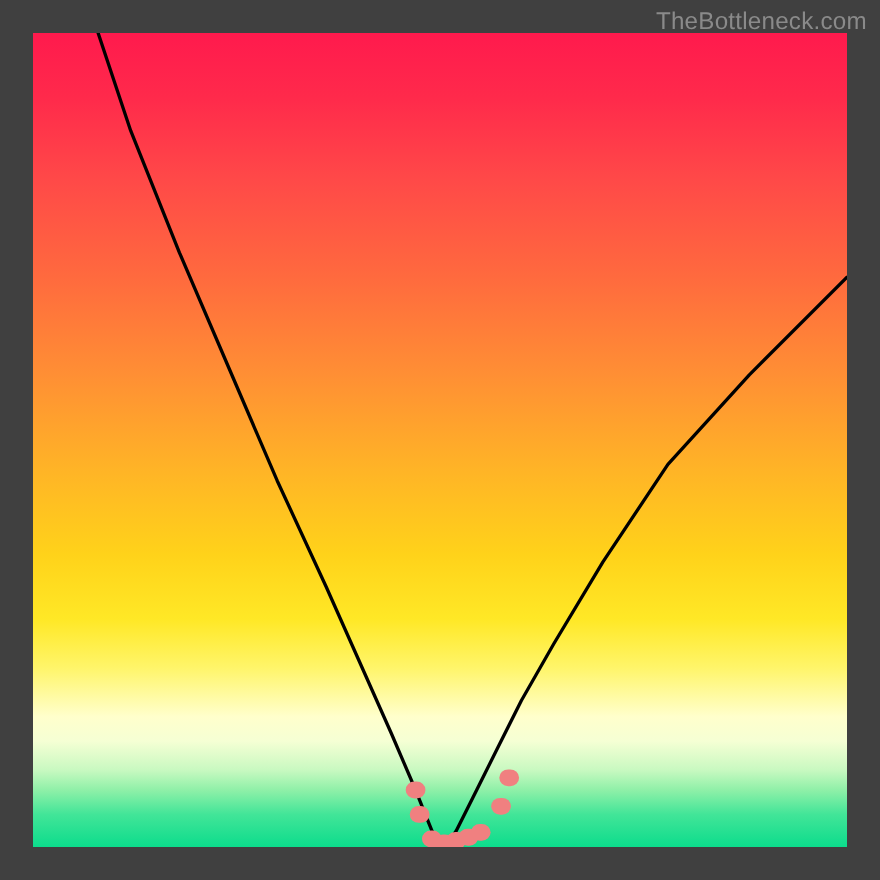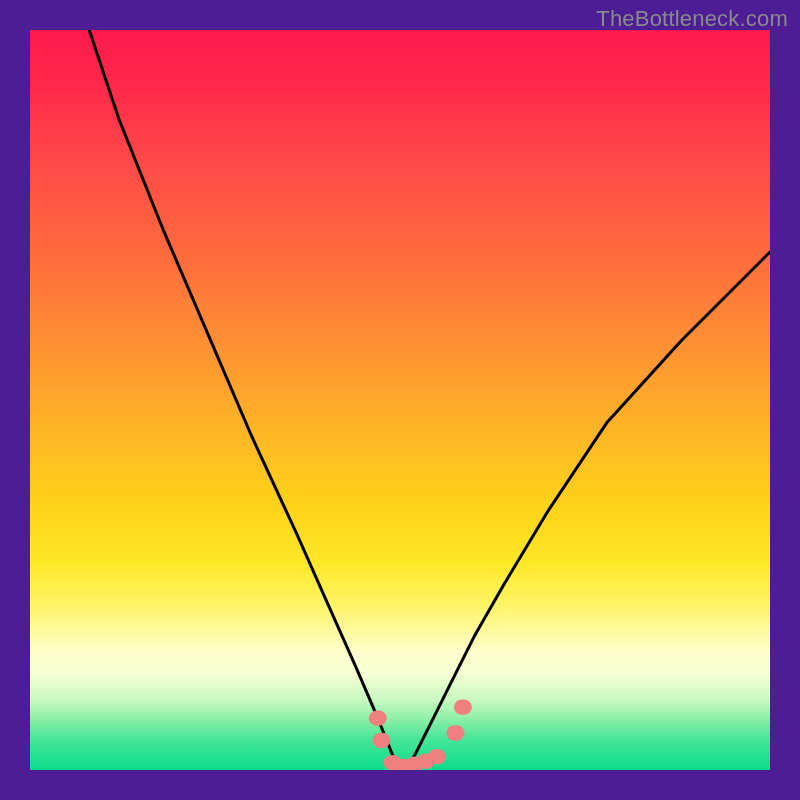--- a/index.html
+++ b/index.html
@@ -10,21 +10,21 @@
     background: #000;
     overflow: hidden;
     font-family: Arial, Helvetica, sans-serif;
   }
   .frame {
     position: absolute;
     left: 0;
     top: 0;
     width: 800px;
     height: 800px;
-    background: #4c1d95;
+    background: #404040;
   }
   .plot-area {
     position: absolute;
     left: 30px;
     top: 30px;
     width: 740px;
     height: 740px;
     
     background: linear-gradient(to bottom,
       #ff1a4d 0%,

